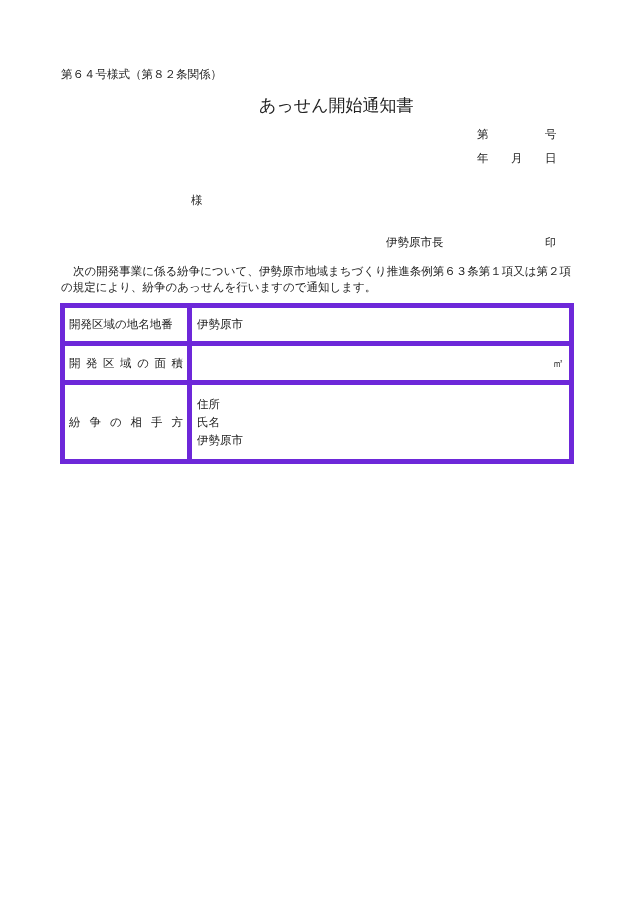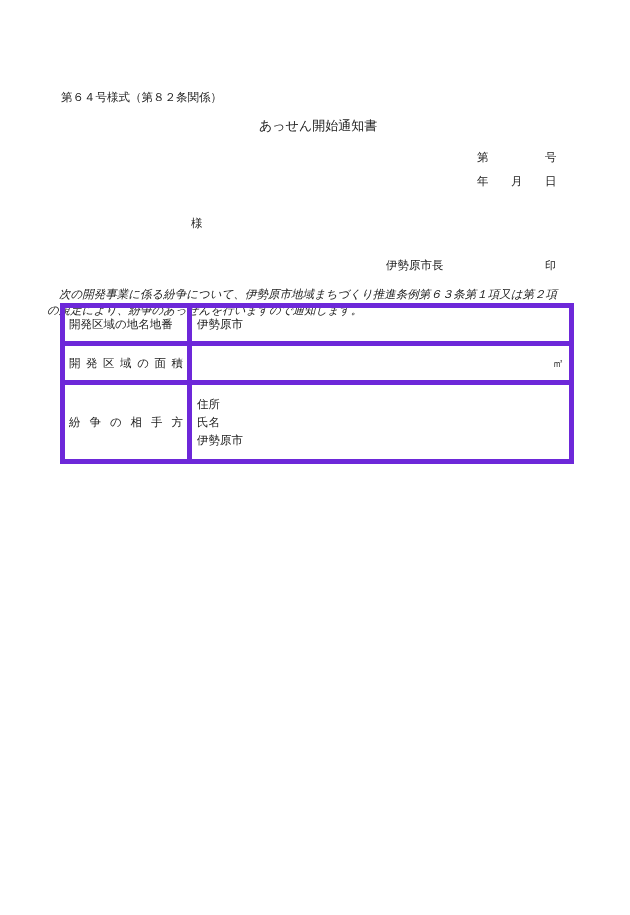--- a/index.html
+++ b/index.html
@@ -1,32 +1,32 @@
 <!DOCTYPE html>
 <html><head>
 <meta charset="utf-8">
 <style>
   html, body { margin: 0; padding: 0; }
   body {
     width: 630px; height: 915px; background: #ffffff; position: relative; overflow: hidden;
     font-family: "DejaVu Serif", "Liberation Serif", serif;
     color: #222; font-size: 11.5px;
   }
-  .abs { position: absolute; white-space: nowrap; margin-top: 23px; }
+  .abs { position: absolute; white-space: nowrap; }
   #form-no { left: 61px; top: 67px; }
-  #doc-title { left: 259px; top: 94px; font-size: 13px; }
+  #doc-title { left: 259px; top: 94px; font-size: 17px; }
   #num-dai { left: 477px; top: 127px; }
   #num-go { left: 545px; top: 127px; }
   #date-year { left: 477px; top: 151px; }
   #date-month { left: 511px; top: 151px; }
   #date-day { left: 545px; top: 151px; }
   #addressee-sama { left: 191px; top: 193px; }
   #mayor { left: 386px; top: 235px; }
   #seal { left: 545px; top: 235px; font-size: 11px; }
-  #body-text { left: 47px; top: 263px; width: 520px; line-height: 16px; white-space: normal; font-style: italic; }
+  #body-text { left: 61px; top: 263px; width: 520px; line-height: 16px; white-space: normal; }
   #body-text .indent { display: inline-block; width: 12px; }
 
   table.form {
     position: absolute; left: 60px; top: 303px; width: 514px;
     border-collapse: collapse; table-layout: fixed;
   }
   table.form td { border: 5px solid #6d28d9; padding: 0 5px; vertical-align: middle; }
   table.form td.label { width: 114px; padding: 0 4px; }
   .spread { display: flex; justify-content: space-between; }
   .r1 td { height: 33px; }

